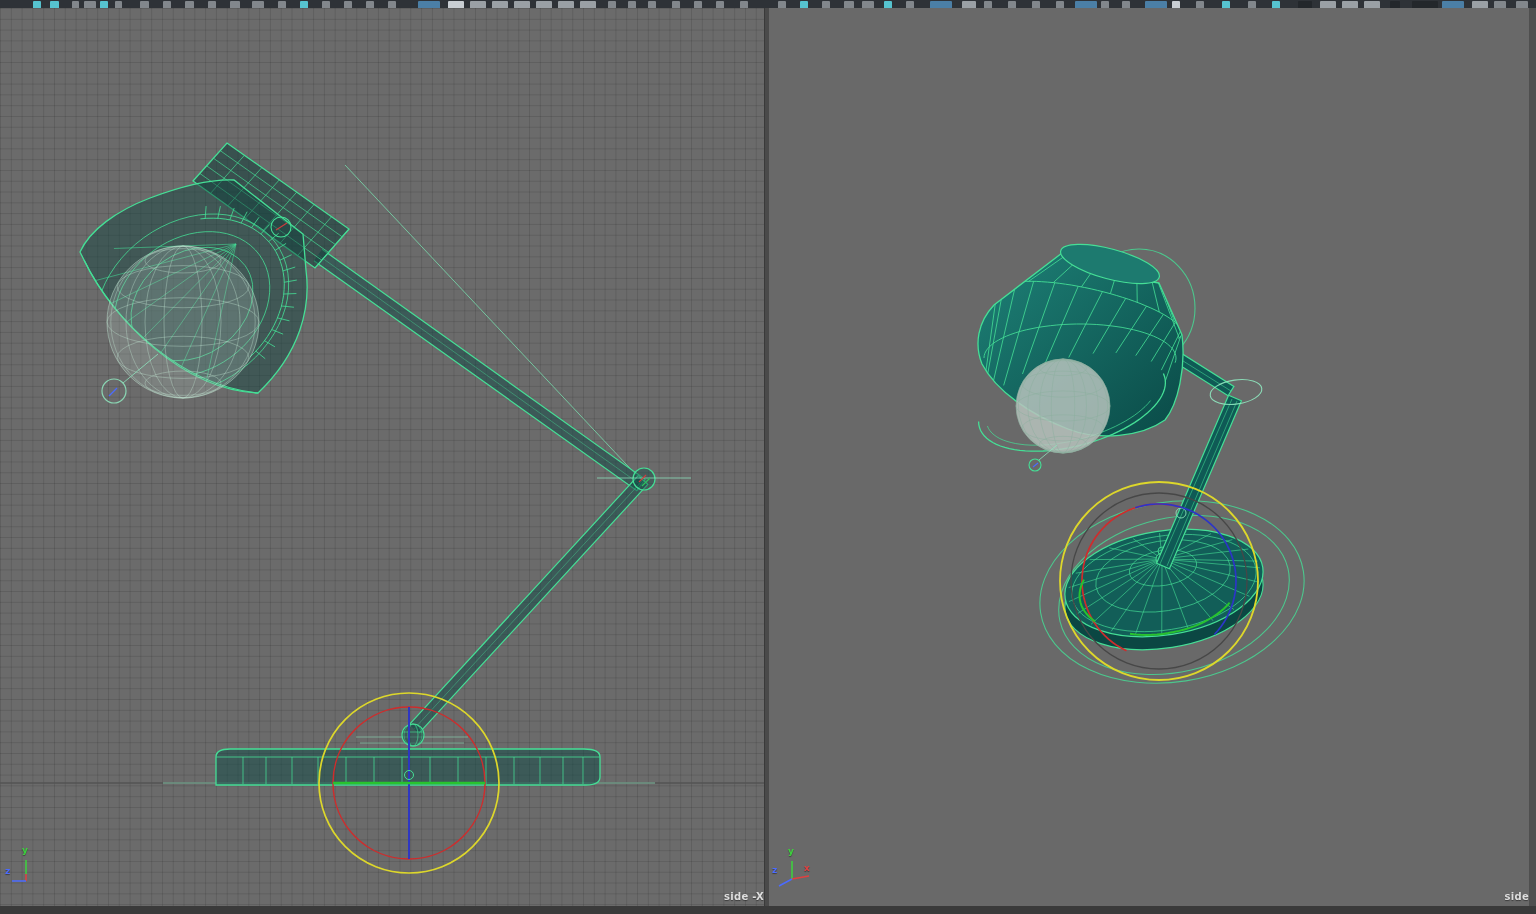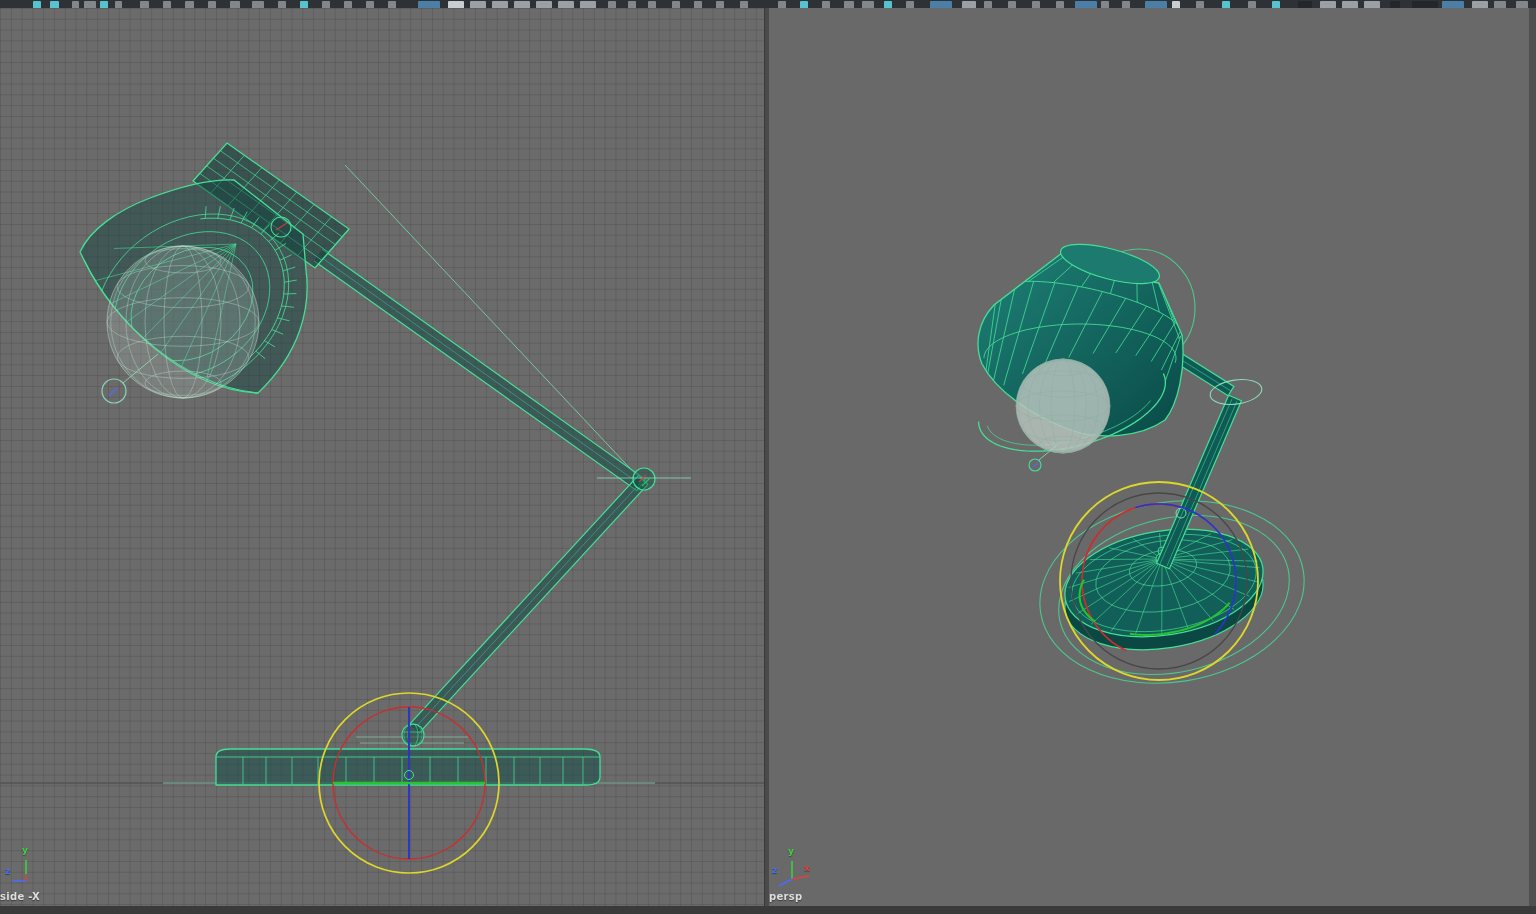--- a/index.html
+++ b/index.html
@@ -13,21 +13,21 @@
        background-color:#6b6b6b;
        background-image:linear-gradient(rgba(0,0,0,0.115) 1px,transparent 1px),
                         linear-gradient(90deg,rgba(0,0,0,0.115) 1px,transparent 1px);
        background-size:10.8px 10.8px;}
   #vpR{position:absolute;left:769px;top:8px;width:760px;height:898px;background:#696969;}
   #divider{position:absolute;left:764px;top:8px;width:5px;height:898px;background:#4a4a4a;
            border-left:1px solid #3a3a3a;border-right:1px solid #3c3c3c;}
   #bottomStrip{position:absolute;left:0;top:906px;width:1536px;height:8px;background:#3a3a3a;}
   #rightStrip{position:absolute;left:1529px;top:8px;width:7px;height:898px;background:#4f4f4f;border-right:3px solid #353535;}
   svg{position:absolute;left:0;top:0;}
-  .vp-label{position:absolute;bottom:4px;width:100%;text-align:left;
+  .vp-label{position:absolute;bottom:4px;width:100%;text-align:right;
             font-size:10px;font-weight:bold;color:#dedede;text-shadow:0 1px 1px rgba(0,0,0,.45);
             letter-spacing:.3px;user-select:none;}
   .gizmo{position:absolute;left:2px;bottom:12px;width:46px;height:46px;}
   .gz{position:absolute;font-size:9px;font-weight:bold;text-shadow:0 1px 1px rgba(0,0,0,.4);}
 </style>
 </head>
 <body>
 
 <div id="stage">
 
@@ -337,21 +337,21 @@
           <ellipse cx="294" cy="398" rx="11.75" ry="47" stroke="rgba(140,175,158,.75)" fill="none" stroke-width="0.8" opacity="0.8"></ellipse>
           <ellipse cx="294" cy="398" rx="23.5" ry="47" stroke="rgba(140,175,158,.75)" fill="none" stroke-width="0.8" opacity="0.8"></ellipse>
           <ellipse cx="294" cy="398" rx="35.25" ry="47" stroke="rgba(140,175,158,.75)" fill="none" stroke-width="0.8" opacity="0.8"></ellipse>
           <ellipse cx="294" cy="398" rx="44.65" ry="47" stroke="rgba(140,175,158,.75)" fill="none" stroke-width="0.8" opacity="0.8"></ellipse>
           <circle cx="294" cy="398" r="47" stroke="rgba(140,175,158,.75)" fill="none" stroke-width="1" opacity="0.8"></circle>
           <line x1="288" y1="437" x2="270" y2="452" stroke="rgba(143,233,192,.85)" stroke-width="1" opacity="0.9" fill="none"></line>
           <circle cx="266" cy="457" r="6" stroke="#45df96" fill="none" stroke-width="1.1"></circle>
           <line x1="264" y1="459" x2="269" y2="455" stroke="#4b6bff" stroke-width="1.2" opacity="1" fill="none"></line>
         </g>
     </svg>
-    <div class="vp-label">persp</div>
+    <div class="vp-label">side</div>
     <div class="gizmo">
       <svg width="46" height="46" viewBox="0 0 46 46">
         <line x1="21" y1="31" x2="21" y2="13" stroke="#3cd43c" stroke-width="1.5"></line>
         <line x1="21" y1="31" x2="38" y2="28" stroke="#e04040" stroke-width="1.5"></line>
         <line x1="21" y1="31" x2="8" y2="38" stroke="#4b6bff" stroke-width="1.5"></line>
       </svg>
       <span class="gz" style="color:#3cd43c;left:17px;top:-2px">y</span>
       <span class="gz" style="color:#e04040;left:33px;top:15px">x</span>
       <span class="gz" style="color:#4b6bff;left:1px;top:17px">z</span>
     </div>

